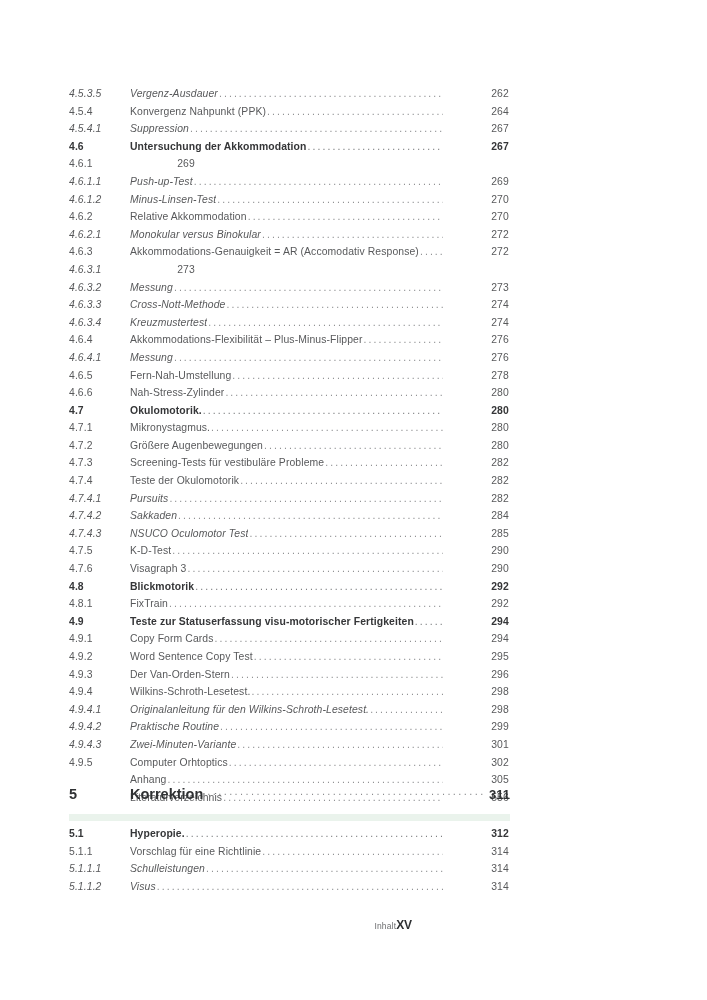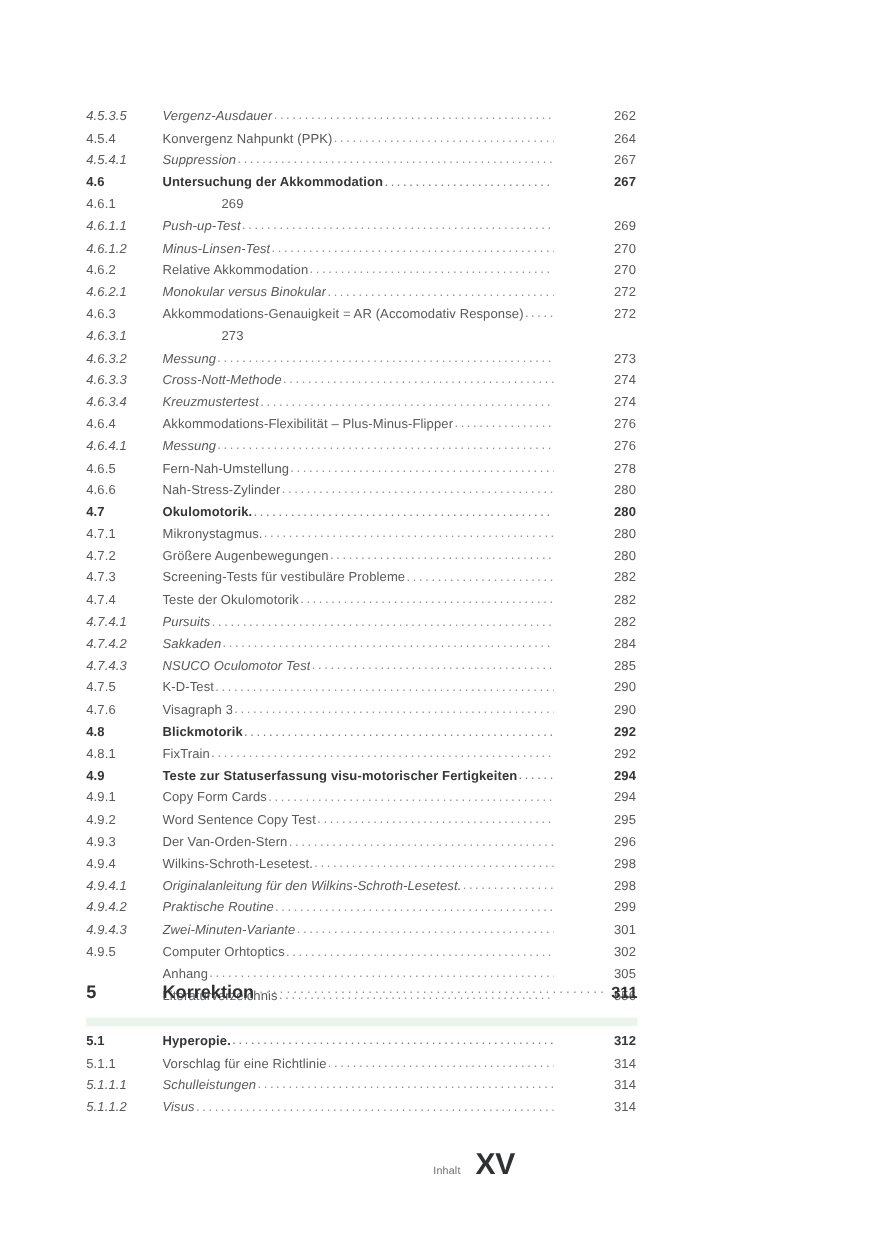--- a/index.html
+++ b/index.html
@@ -142,29 +142,28 @@
 
   
   .footer {
     position: absolute;
     right: 197px;
     top: 918px;
     width: 330px;
     display: flex;
     align-items: baseline;
     justify-content: flex-end;
-    gap: 12px;
   }
   .footer .fl {
     font-size: 8.5px;
     color: #6d6e70;
     letter-spacing: 0.02em;
   }
   .footer .fp {
-    font-size: 24px;
+    font-size: 12px;
     font-weight: bold;
     color: #2f3133;
     letter-spacing: -0.01em;
   }
 </style>
 </head>
 <body>
 
 <div class="page">
 

